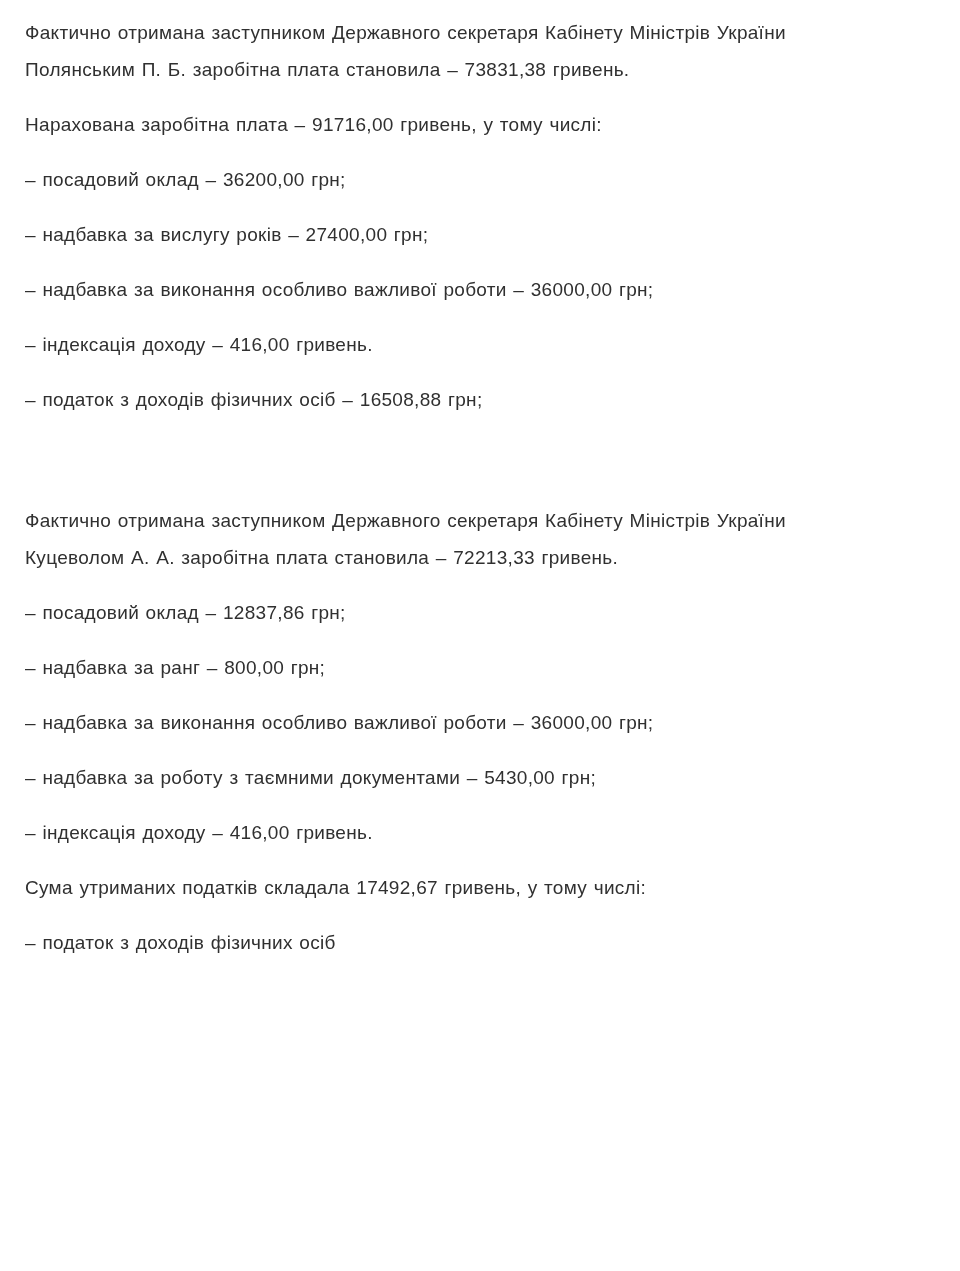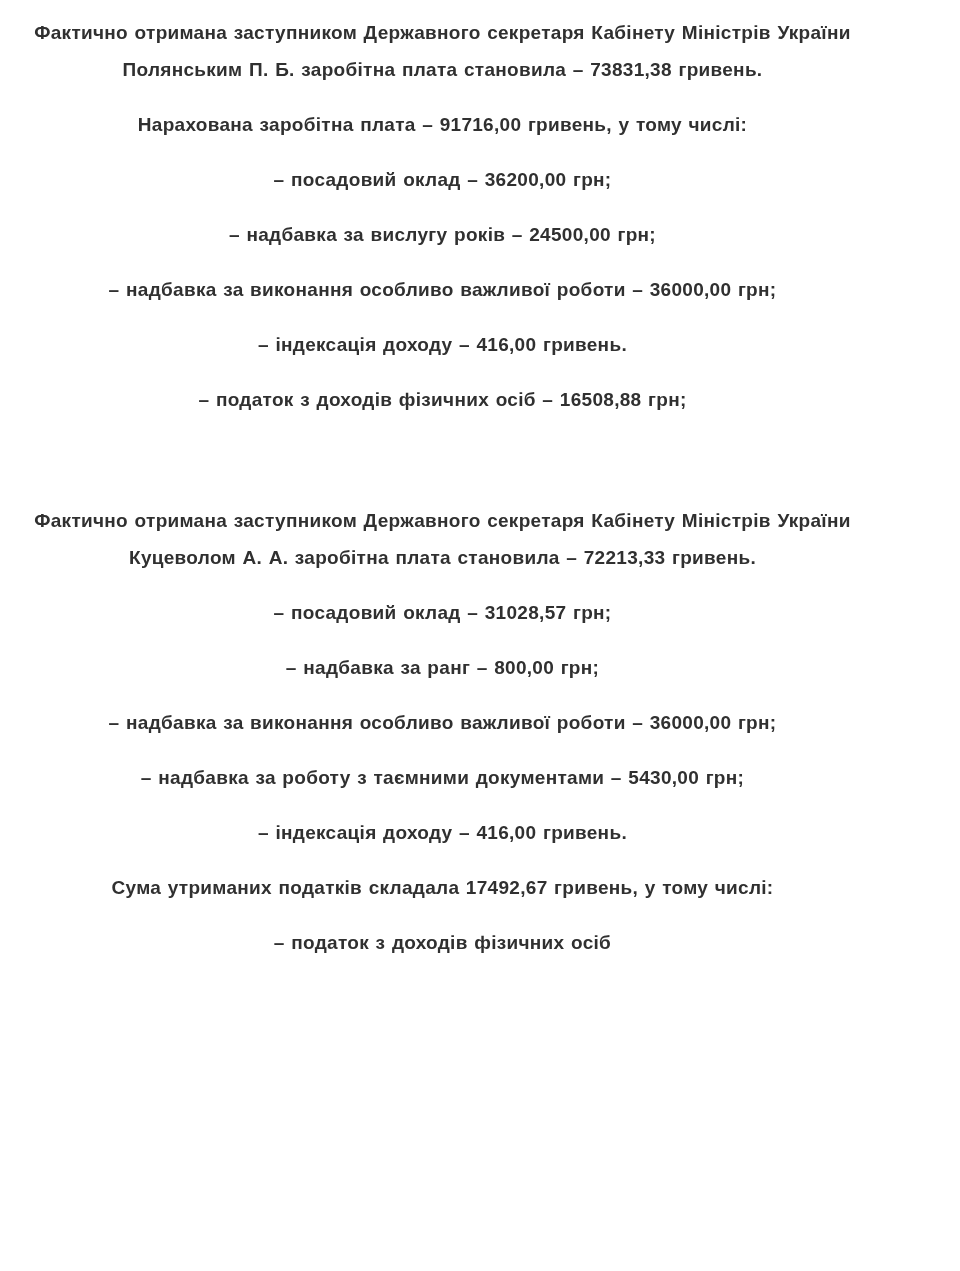--- a/index.html
+++ b/index.html
@@ -17,49 +17,48 @@
   }
   .doc {
     box-sizing: border-box;
     padding: 14px 30px 0 25px;
     max-width: 890px;
   }
   .doc p {
     margin: 0 0 18px 0;
     font-size: 19px;
     line-height: 37px;
-    font-weight: 700;
+    font-weight: 400;
     letter-spacing: 0.3px;
     max-width: 835px;
     word-spacing: 1px;
-    text-align: center;
   }
   .section { margin: 0; }
   .section + .section { margin-top: 84px; }
   
   .partial-line { margin-bottom: 0; }
 </style>
 </head>
 <body>
 
 <div class="doc">
 
   <div class="section">
     <p>Фактично отримана заступником Державного секретаря Кабінету Міністрів України Полянським П. Б. заробітна плата становила – 73831,38 гривень.</p>
     <p>Нарахована заробітна плата – 91716,00 гривень, у тому числі:</p>
     <p>– посадовий оклад – 36200,00 грн;</p>
-    <p>– надбавка за вислугу років – 24500,00 грн;</p>
+    <p>– надбавка за вислугу років – 27400,00 грн;</p>
     <p>– надбавка за виконання особливо важливої роботи – 36000,00 грн;</p>
     <p>– індексація доходу – 416,00 гривень.</p>
     <p>– податок з доходів фізичних осіб – 16508,88 грн;</p>
   </div>
 
   <div class="section">
     <p>Фактично отримана заступником Державного секретаря Кабінету Міністрів України Куцеволом А. А. заробітна плата становила – 72213,33 гривень.</p>
-    <p>– посадовий оклад – 31028,57 грн;</p>
+    <p>– посадовий оклад – 12837,86 грн;</p>
     <p>– надбавка за ранг – 800,00 грн;</p>
     <p>– надбавка за виконання особливо важливої роботи – 36000,00 грн;</p>
     <p>– надбавка за роботу з таємними документами – 5430,00 грн;</p>
     <p>– індексація доходу – 416,00 гривень.</p>
     <p>Сума утриманих податків складала 17492,67 гривень, у тому числі:</p>
     <p class="partial-line">– податок з доходів фізичних осіб</p>
   </div>
 
 </div>
 

